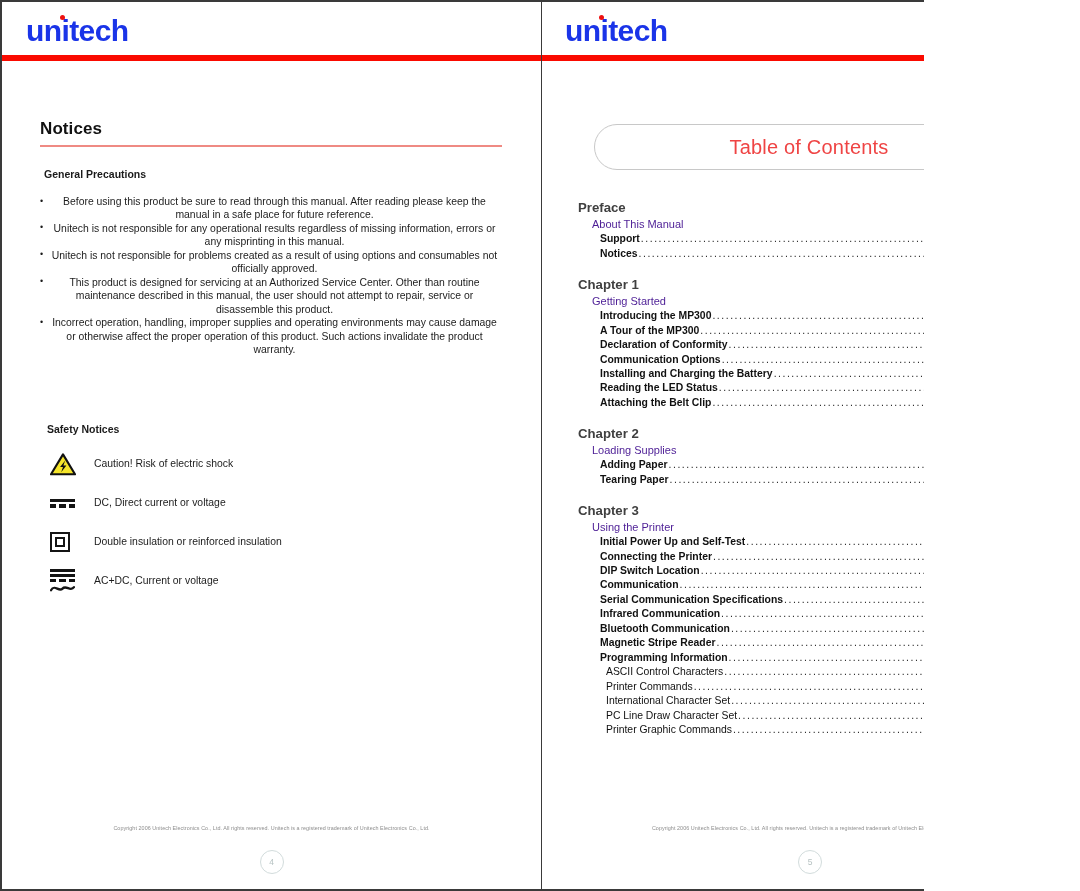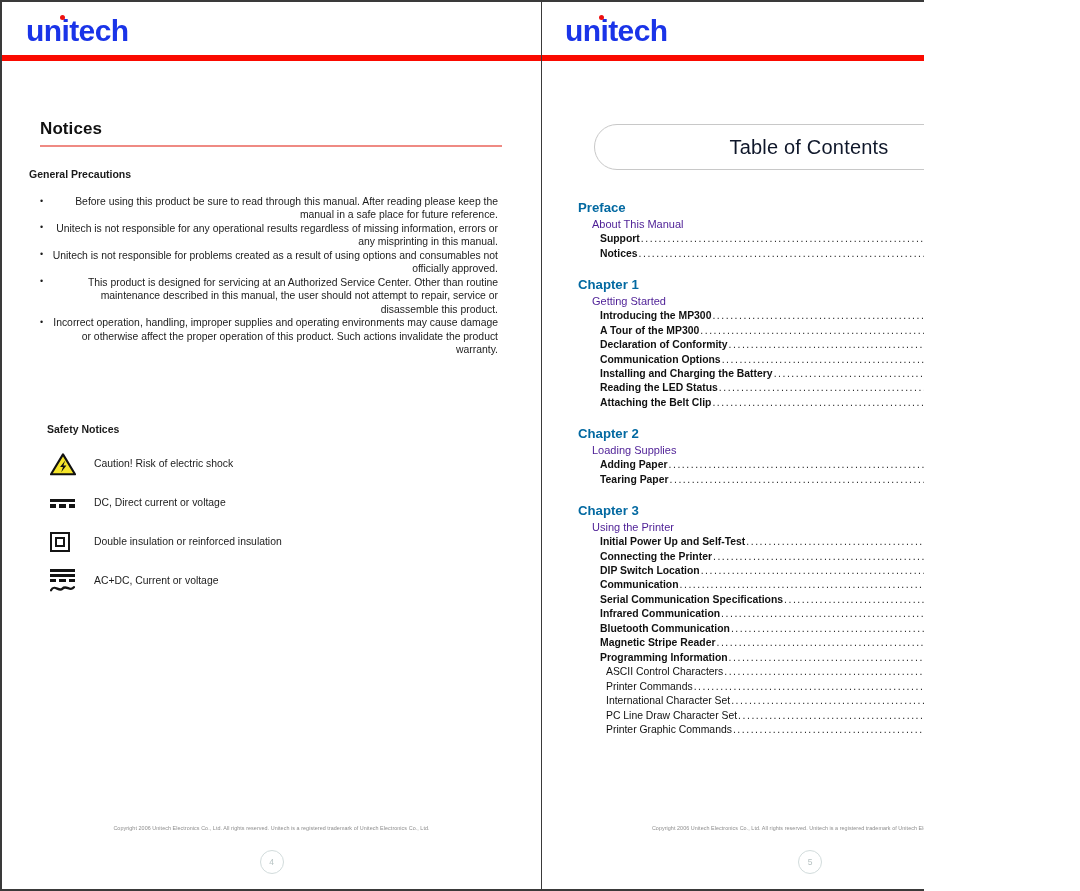--- a/index.html
+++ b/index.html
@@ -93,40 +93,40 @@
     width: 462px;
     height: 2px;
     background: #ef8a83;
   }
   .sub-heading {
     position: absolute;
     font-size: 10.5px;
     font-weight: bold;
     color: #1a1a1a;
   }
-  .sub-precautions { left: 27px; top: 166px; text-align: right; }
+  .sub-precautions { left: 42px; top: 166px; text-align: right; }
   .sub-safety      { left: 45px; top: 421px; }
 
   .bullets {
     position: absolute;
     left: 38px;
     top: 193px;
     width: 470px;
     margin: 0;
     padding: 0;
     list-style: none;
   }
   .bullets li {
     position: relative;
     padding-left: 11px;
     font-size: 10.4px;
     line-height: 13.45px;
     color: #1c1c1c;
     margin: 0 12px 0 0;
-    text-align: right;
+    text-align: center;
   }
   .bullets li::before {
     content: "\2022";
     position: absolute;
     left: 0;
     top: -0.5px;
     font-size: 9px;
     color: #1c1c1c;
   }
 
@@ -213,34 +213,34 @@
     border-radius: 23px;
     box-sizing: border-box;
   }
   .toc-box-label {
     position: absolute;
     left: 0;
     right: 0;
     top: 11px;
     text-align: center;
     font-size: 20px;
-    color: #0f172a;
+    color: #ef4444;
     letter-spacing: 0.2px;
   }
 
   .toc {
     position: absolute;
     left: 36px;
     top: 198px;
     width: 462px;
   }
   .toc-chapter {
     font-size: 13.2px;
     font-weight: bold;
-    color: #0369a1;
+    color: #404040;
     margin: 0;
     line-height: 1.28;
   }
   .toc-chapter.gap { margin-top: 15.5px; }
   .toc-section {
     font-size: 11px;
     color: #4c1d95;
     margin: 0 0 1px 14px;
     line-height: 1.32;
   }

